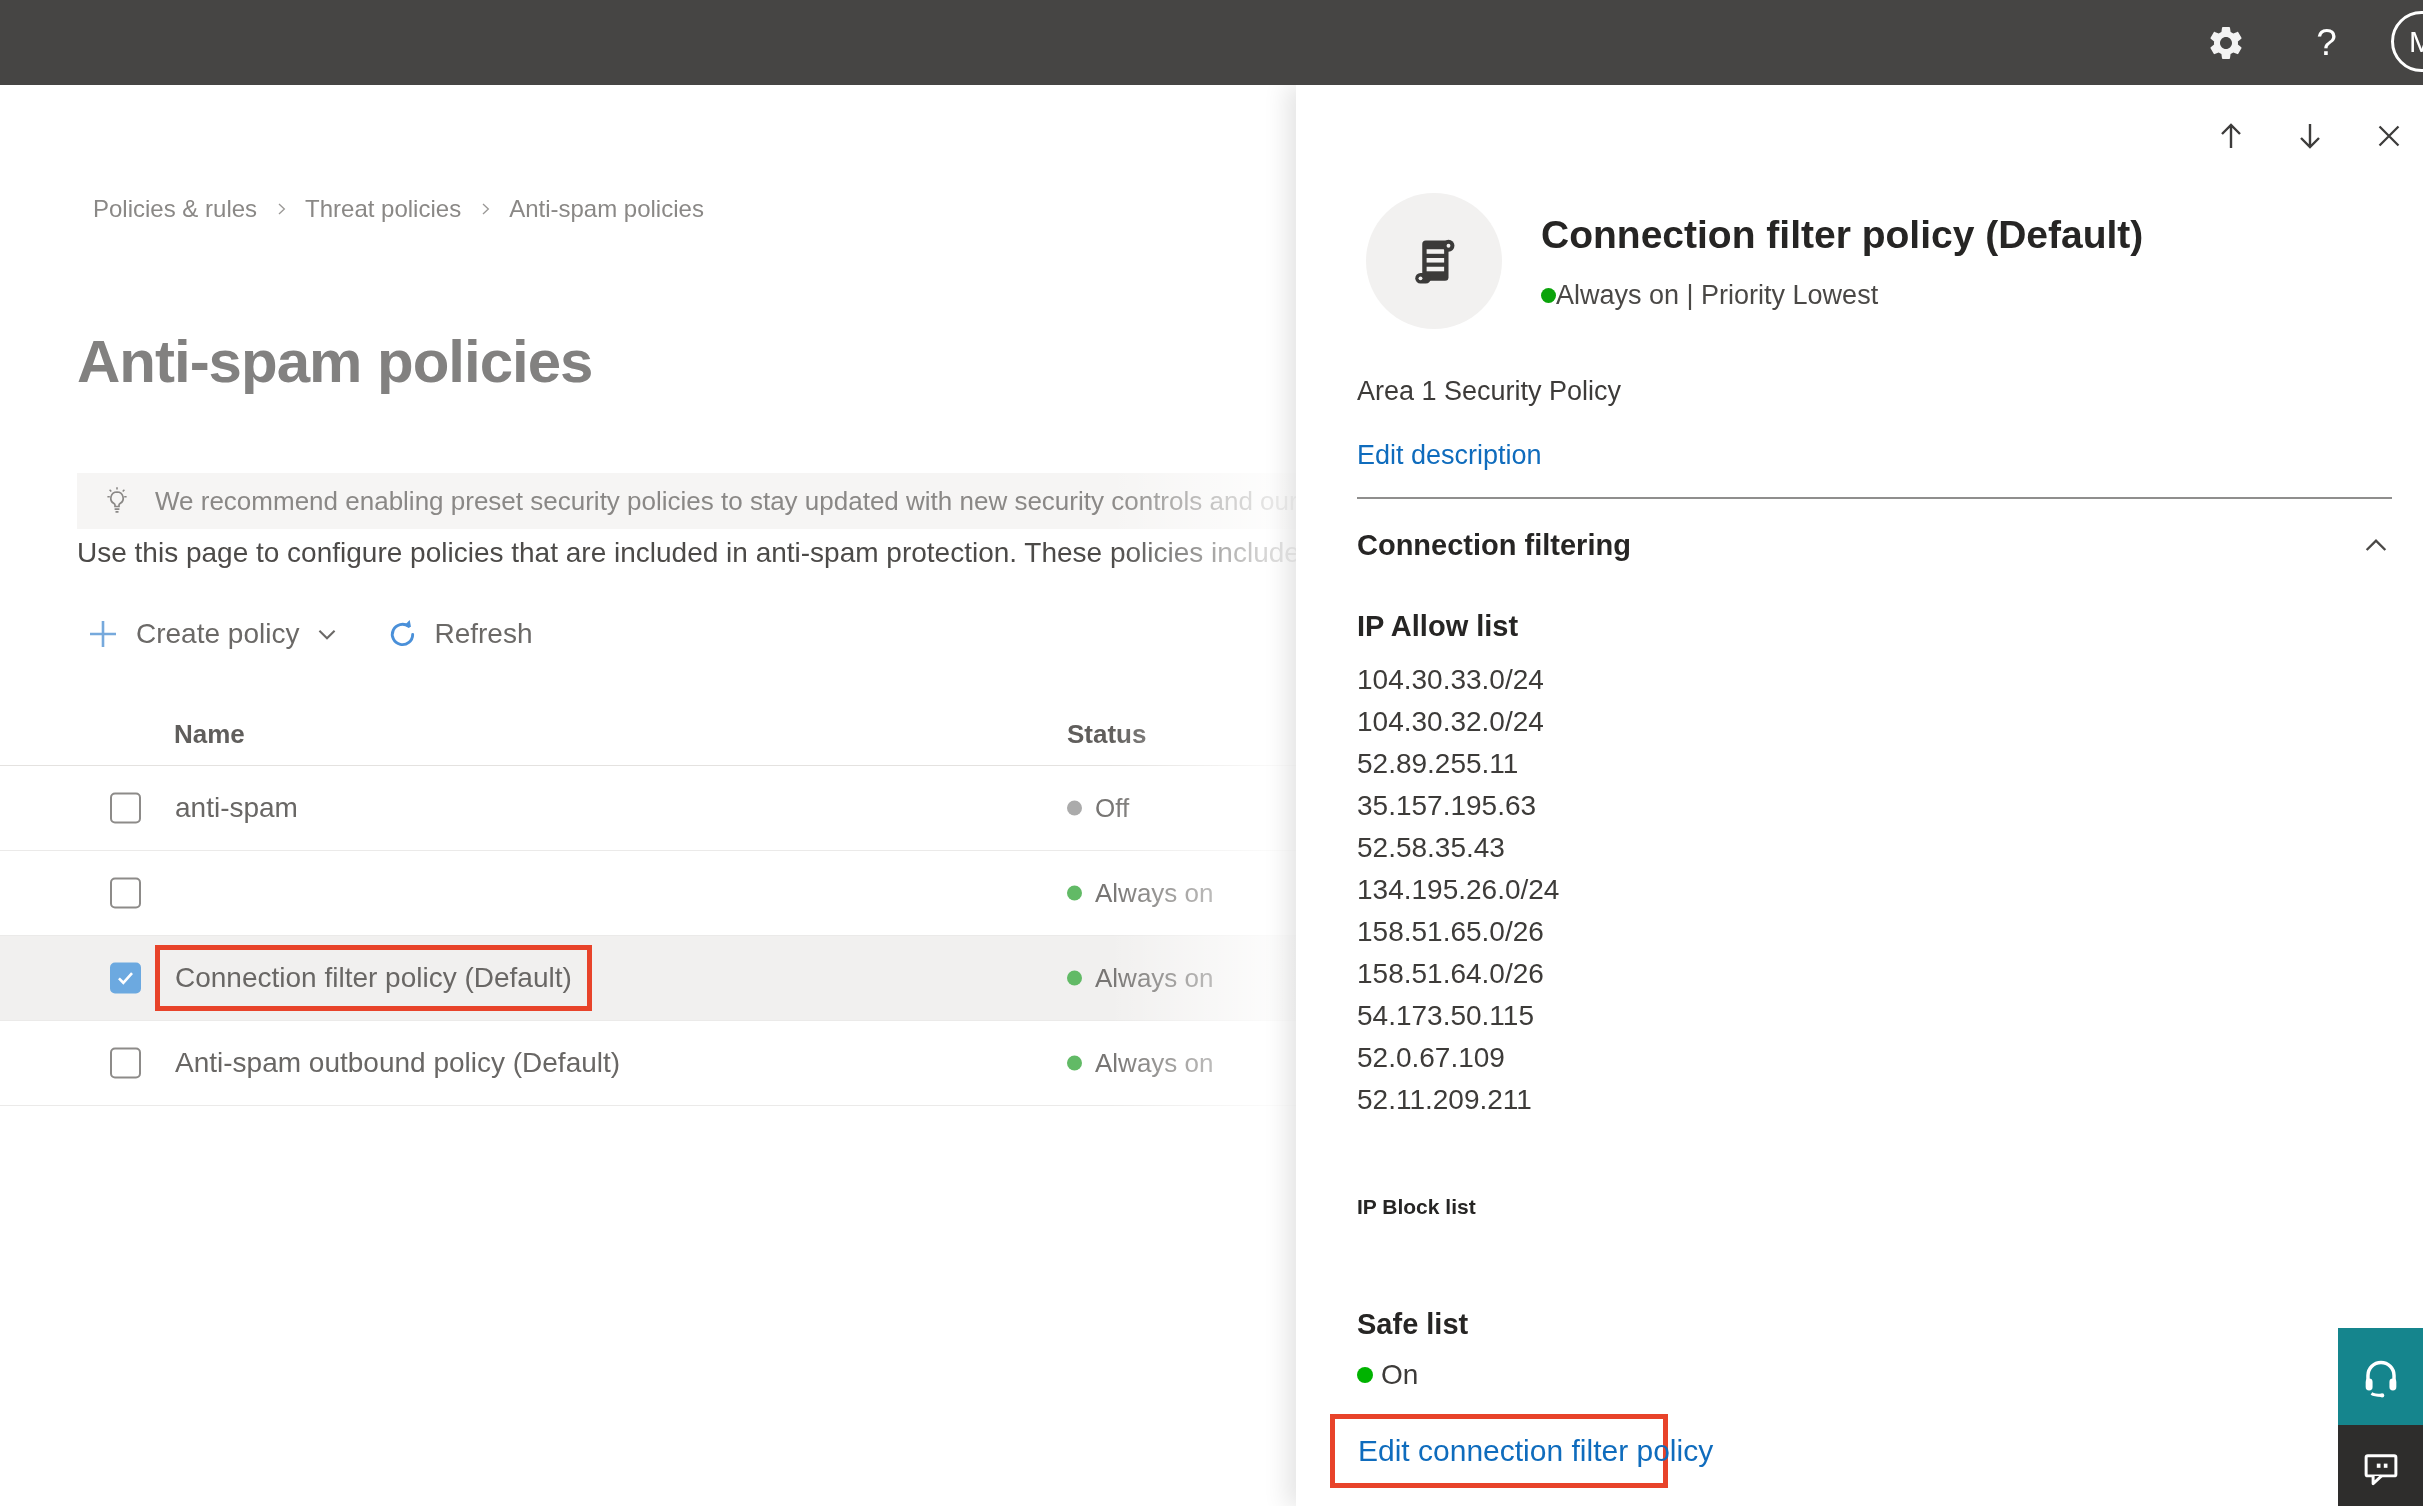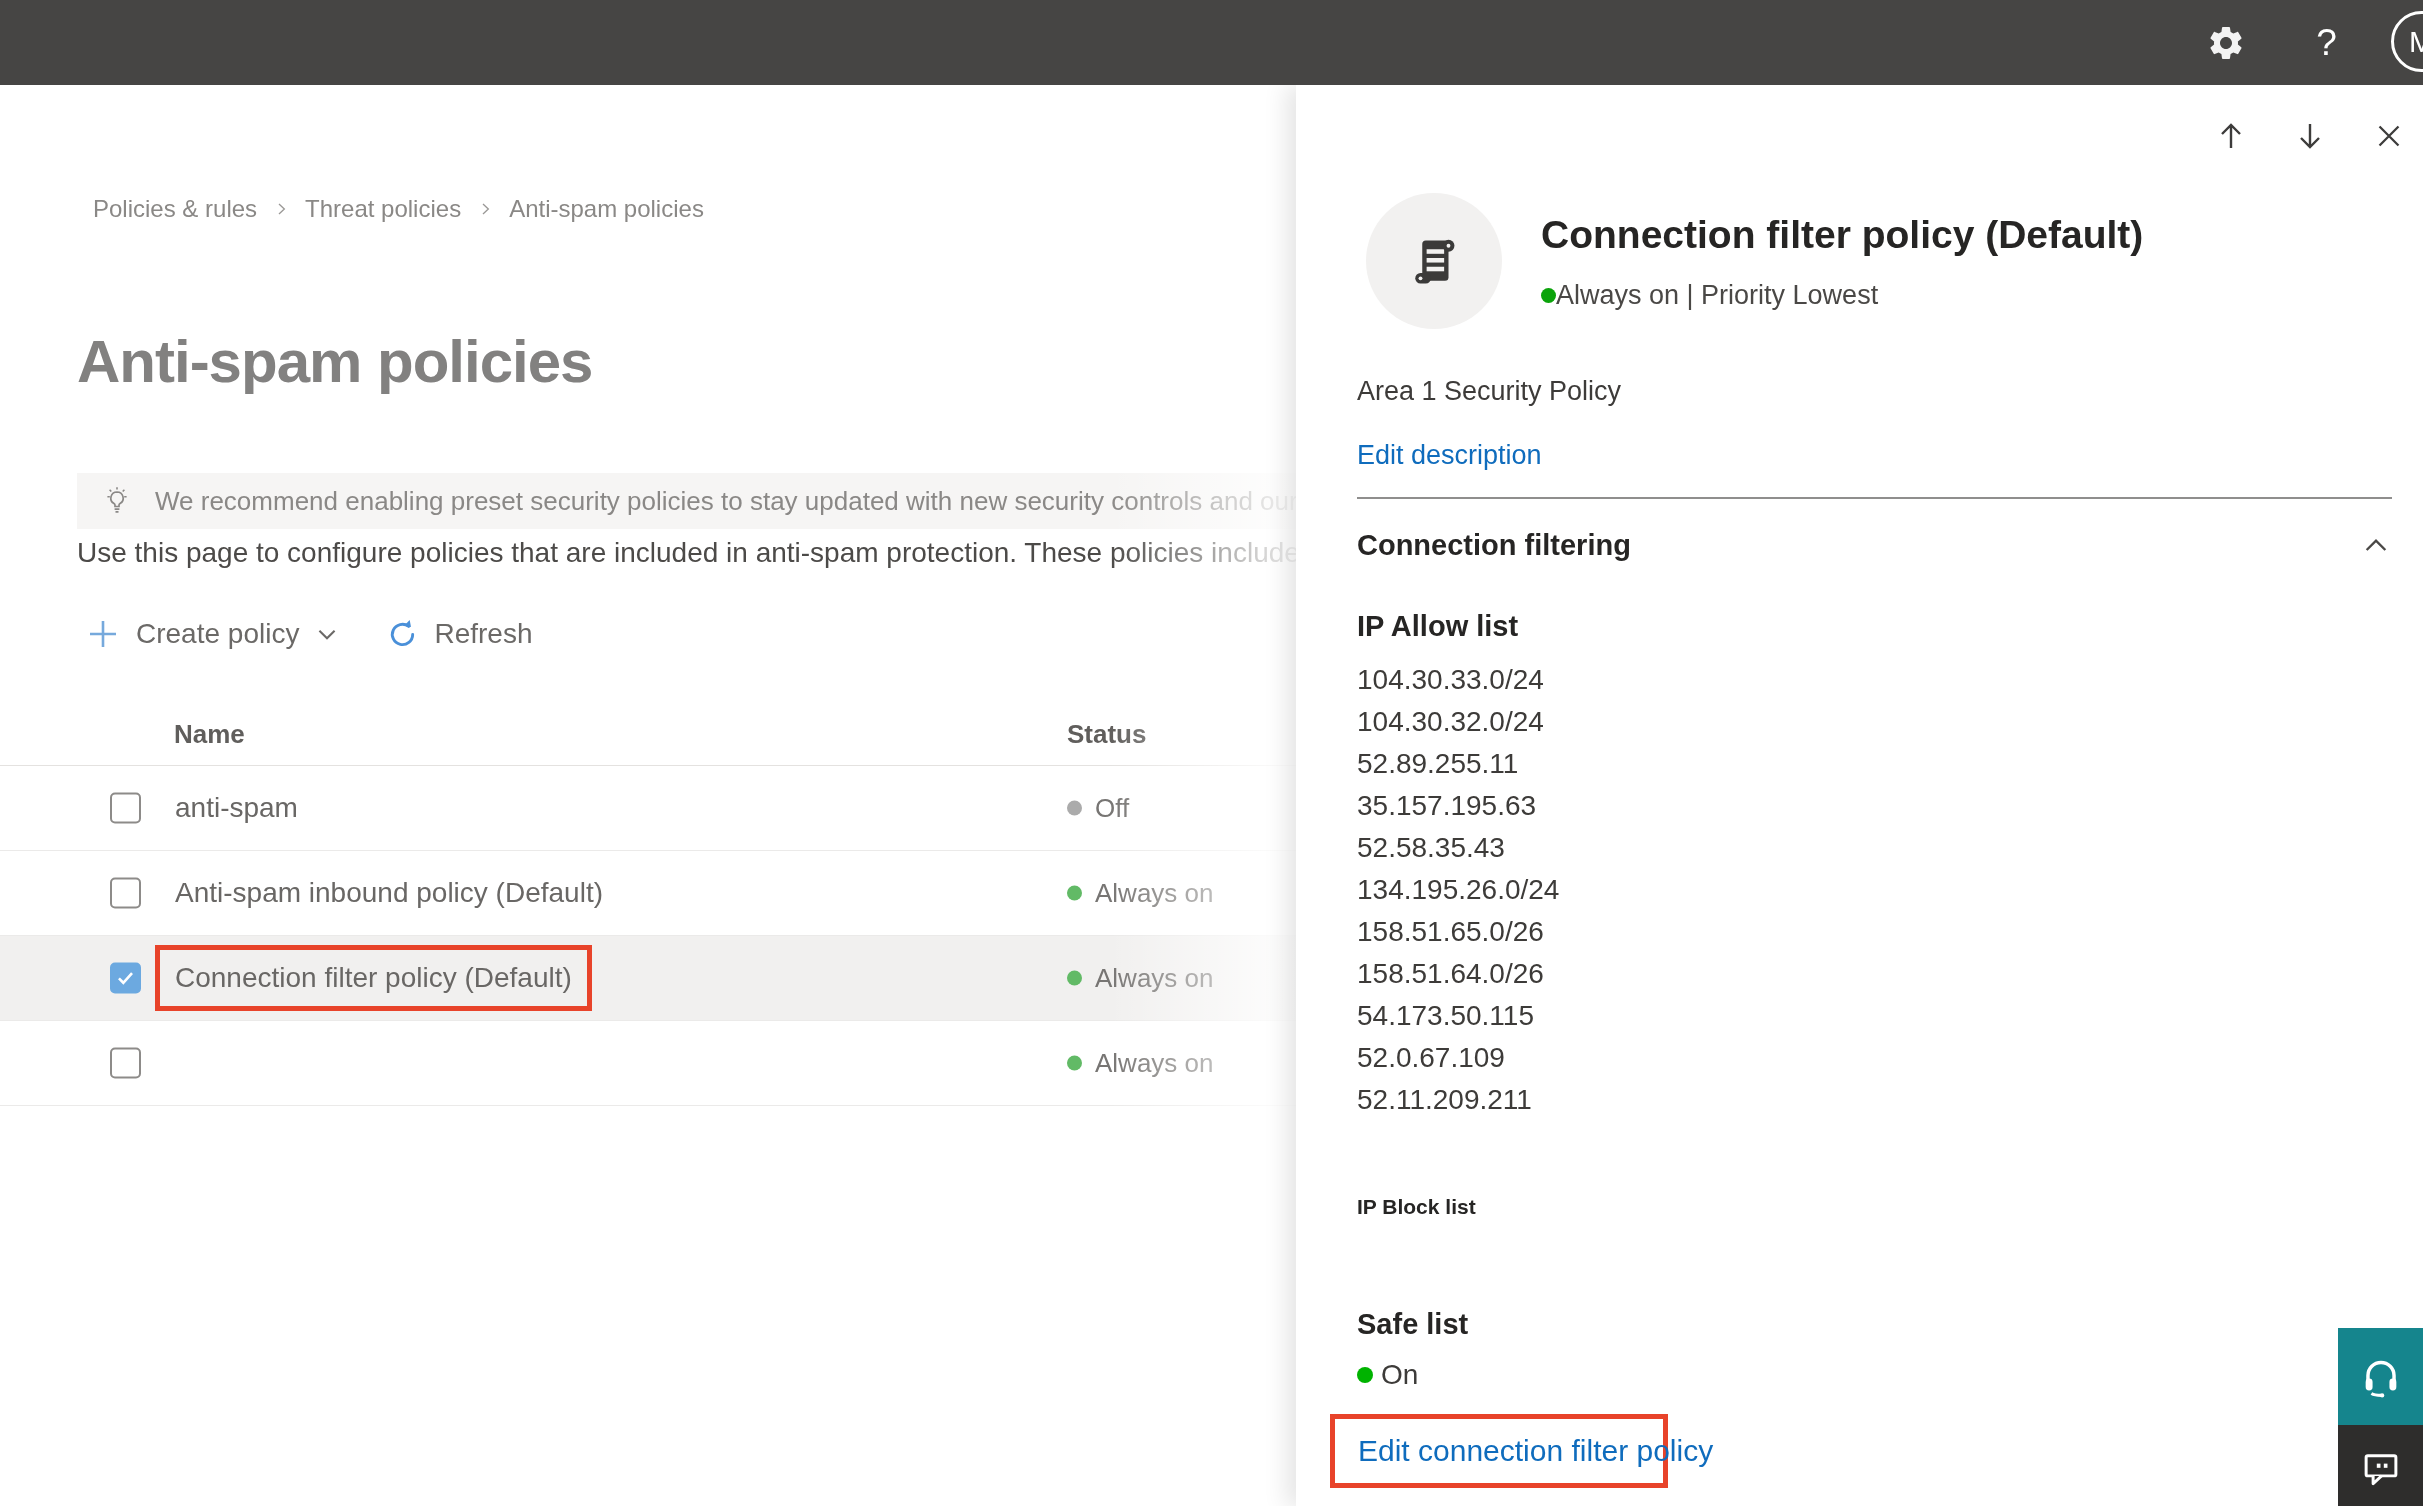--- a/index.html
+++ b/index.html
@@ -239,21 +239,20 @@
     <span class="row-status">
       <span class="dot" style="background-color: rgb(171, 171, 171);"></span>
       <span class="status-text">Off</span>
     </span>
   </div>
 
   <div class="t-row" data-selected="false">
     <span class="checkbox" data-checked="false">
       
     </span>
-    <span class="row-name name-highlight" data-highlight="false">Anti-spam inbound policy (Default)</span>
     <span class="row-status">
       <span class="dot" style="background-color: rgb(98, 186, 102);"></span>
       <span class="status-text">Always on</span>
     </span>
   </div>
 
   <div class="t-row" data-selected="true">
     <span class="checkbox" data-checked="true">
       <svg width="27" height="27" viewBox="0 0 31 31">
           <path d="M8 16l5 5 10-11" fill="none" stroke="#fff" stroke-width="3"></path>
@@ -263,20 +262,21 @@
     <span class="row-status">
       <span class="dot" style="background-color: rgb(98, 186, 102);"></span>
       <span class="status-text">Always on</span>
     </span>
   </div>
 
   <div class="t-row" data-selected="false">
     <span class="checkbox" data-checked="false">
       
     </span>
+    <span class="row-name name-highlight" data-highlight="false">Anti-spam outbound policy (Default)</span>
     <span class="row-status">
       <span class="dot" style="background-color: rgb(98, 186, 102);"></span>
       <span class="status-text">Always on</span>
     </span>
   </div>
 </div>
 
 <div class="fade-scrim"></div>
 
 <div class="flyout">

